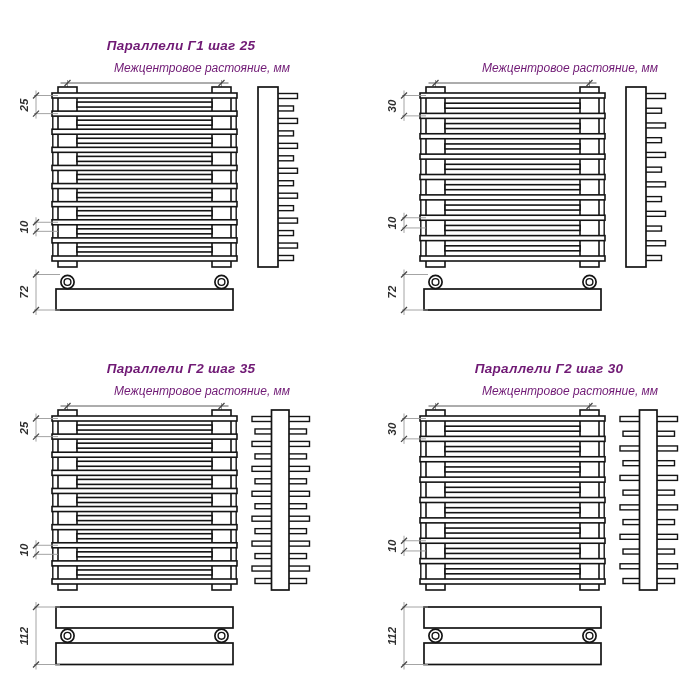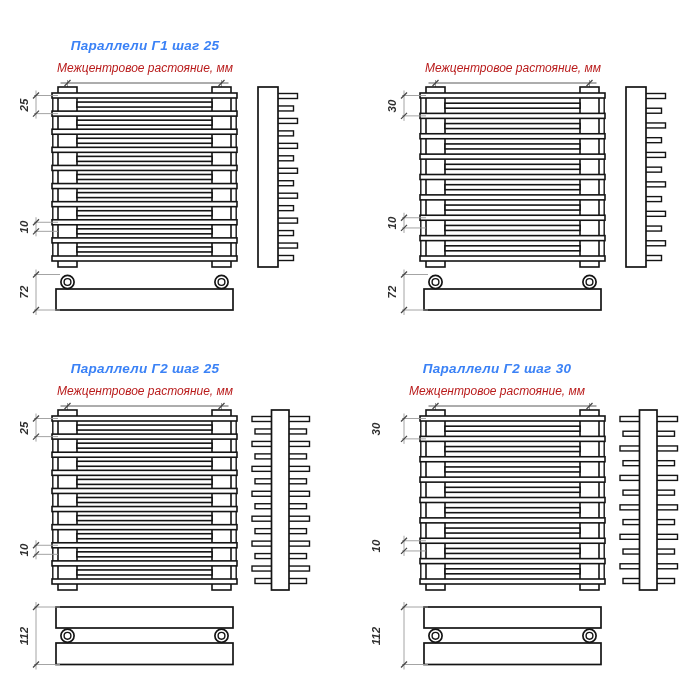--- a/index.html
+++ b/index.html
@@ -1,23 +1,23 @@
 <!DOCTYPE html>
 <html><head>
 <meta charset="utf-8">
 <style>
   html,body{margin:0;padding:0;background:#ffffff;}
   body{width:700px;height:700px;overflow:hidden;font-family:"Liberation Sans",sans-serif;position:relative;}
   .sheet{position:absolute;left:0;top:0;width:700px;height:700px;background:#fff;}
   #cad{position:absolute;left:0;top:0;}
   .quad{position:absolute;width:290px;height:345px;}
   .title{position:absolute;left:0;top:38px;width:290px;text-align:center;
-         font-style:italic;font-size:13.5px;font-weight:600;letter-spacing:.3px;color:#3b82f6;white-space:nowrap;}
-  .subtitle{position:absolute;left:0;top:61px;width:290px;text-align:center;
-         font-style:italic;font-size:12px;color:#b91c1c;white-space:nowrap;}
+         font-style:italic;font-size:13.5px;font-weight:600;letter-spacing:.3px;color:#701a75;white-space:nowrap;padding-left:36px;}
+  .subtitle{position:absolute;left:0;top:61px;width:290px;text-align:right;
+         font-style:italic;font-size:12px;color:#701a75;white-space:nowrap;}
   .vdim{position:absolute;width:40px;height:16px;line-height:16px;text-align:center;
         transform:rotate(-90deg);font-style:italic;font-size:11.5px;font-weight:600;color:#2e2e2e;}
 </style>
 </head>
 <body>
 
 <div class="sheet">
   <svg id="cad" width="700" height="700">
       <g transform="translate(0,0)">
         <g>
@@ -350,27 +350,27 @@
   </div>
 
   <div class="quad" id="q1" style="left:368px;top:0px">
     <div class="subtitle">Межцентровое растояние, мм</div>
     <div class="vdim" style="left: 4px; top: 97.6875px;">30</div>
     <div class="vdim" style="left: 4px; top: 214.844px;">10</div>
     <div class="vdim" style="left: 4px; top: 284.25px;">72</div>
   </div>
 
   <div class="quad" id="q2" style="left:0px;top:323px">
-    <div class="title">Параллели Г2 шаг 25</div>
+    <div class="title">Параллели Г2 шаг 35</div>
     <div class="subtitle">Межцентровое растояние, мм</div>
     <div class="vdim" style="left: 4px; top: 96.5556px;">25</div>
     <div class="vdim" style="left: 4px; top: 218.806px;">10</div>
     <div class="vdim" style="left: 4px; top: 304.75px;">112</div>
   </div>
 
-  <div class="quad" id="q3" style="left:352px;top:323px">
+  <div class="quad" id="q3" style="left:368px;top:323px">
     <div class="title">Параллели Г2 шаг 30</div>
     <div class="subtitle">Межцентровое растояние, мм</div>
     <div class="vdim" style="left: 4px; top: 97.6875px;">30</div>
     <div class="vdim" style="left: 4px; top: 214.844px;">10</div>
     <div class="vdim" style="left: 4px; top: 304.75px;">112</div>
   </div>
 </div>
 
 </body></html>

